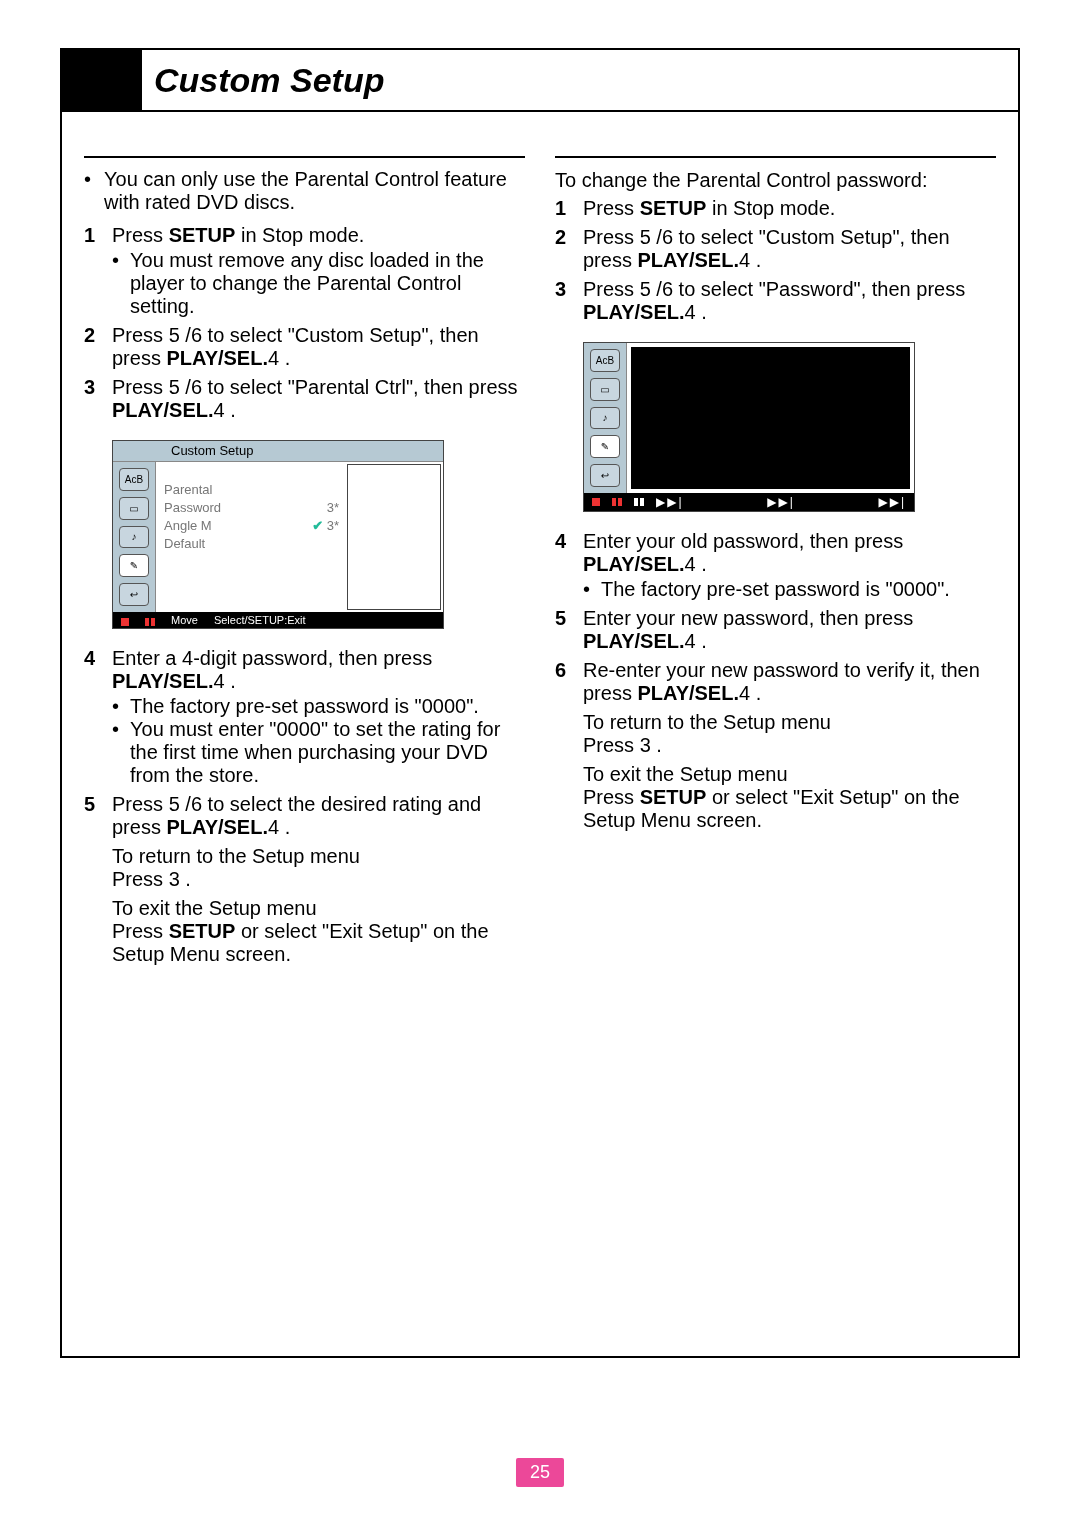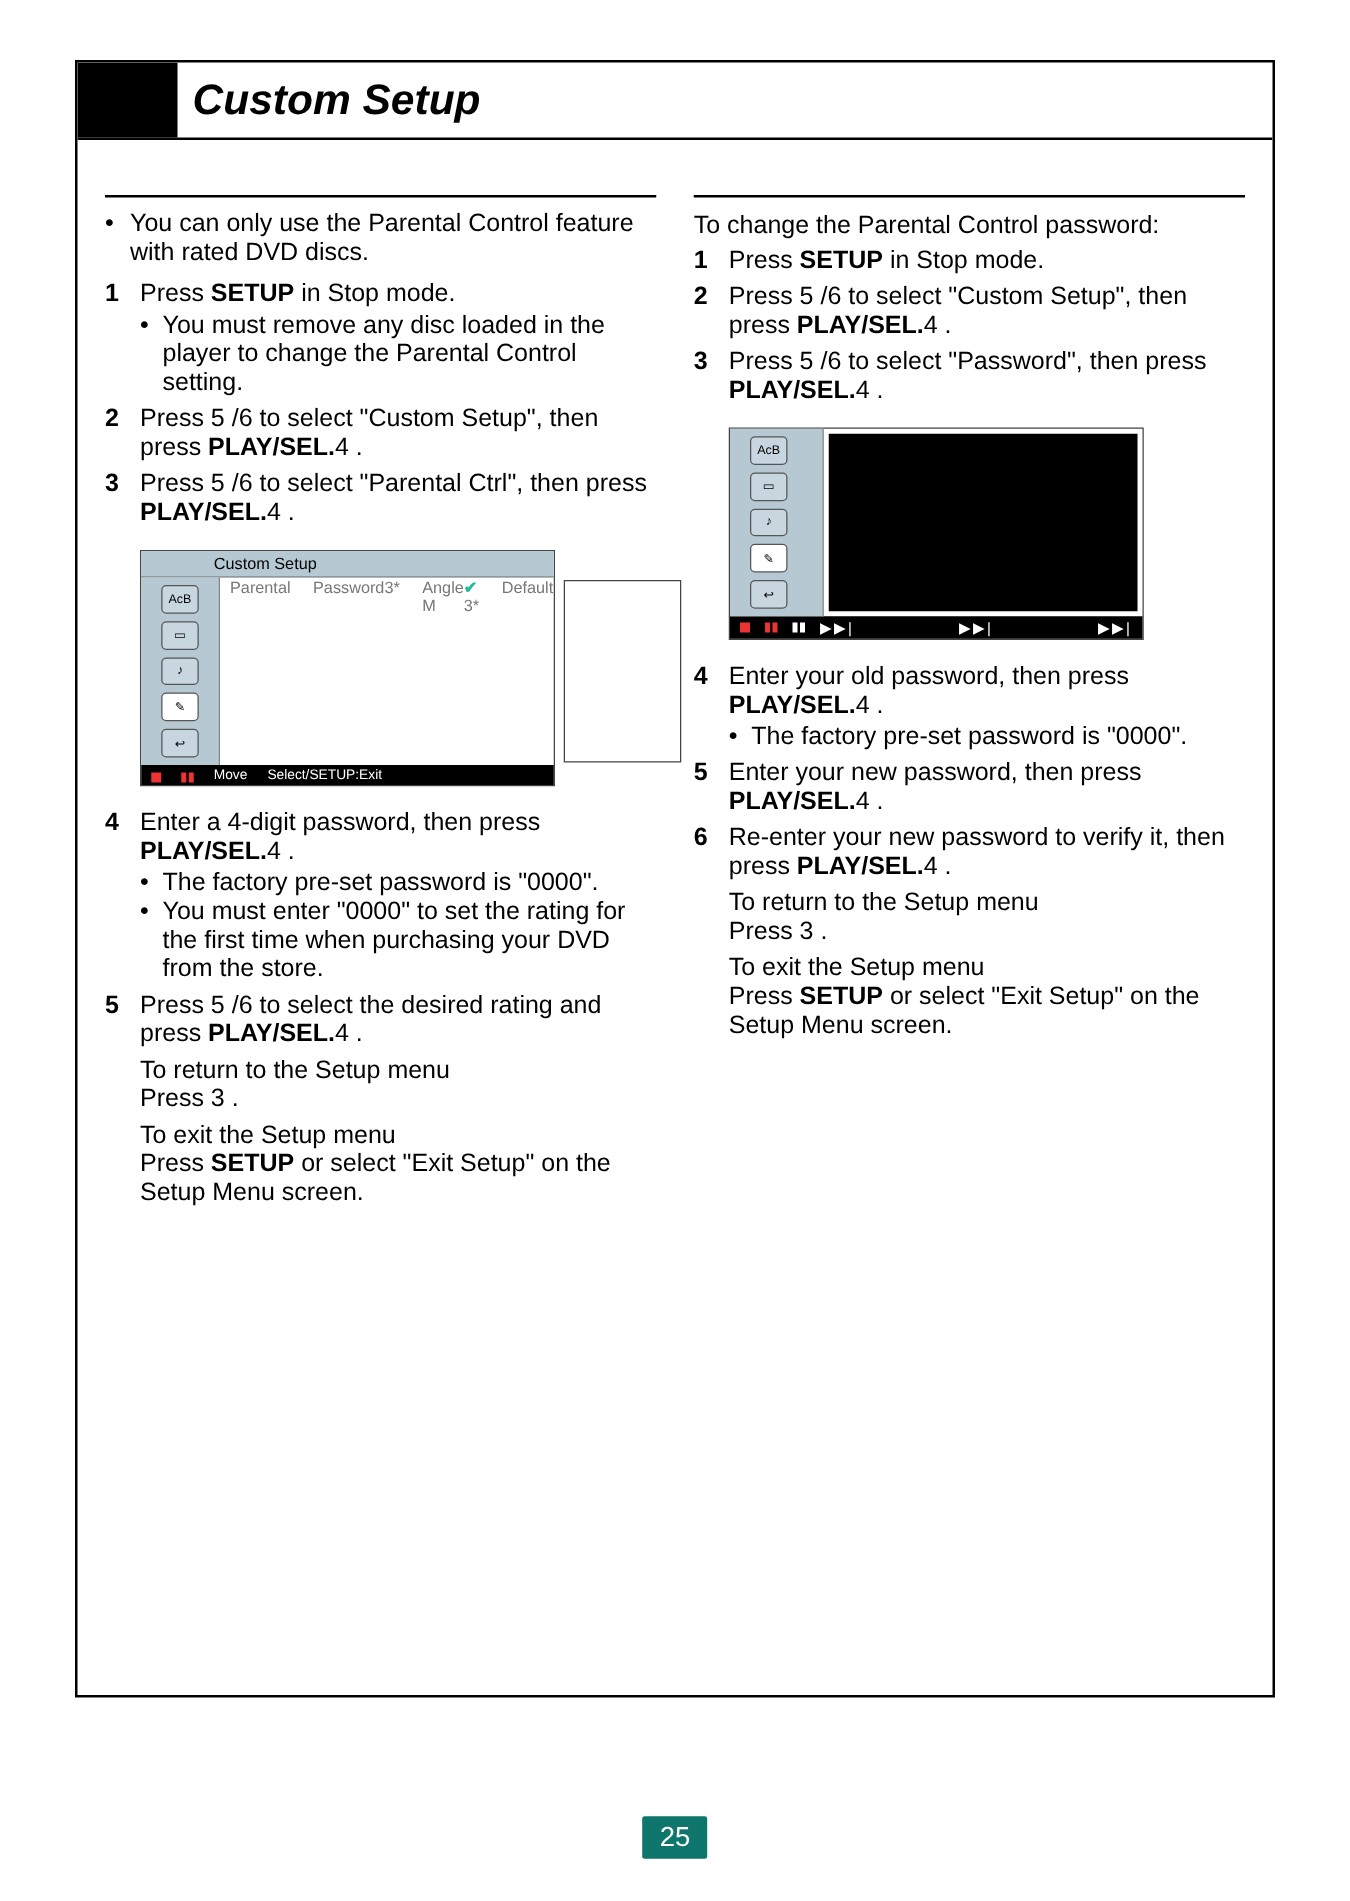--- a/index.html
+++ b/index.html
@@ -32,46 +32,46 @@
   ul.dot>li{display:flex;gap:8px}
   ul.dot>li>span.b{min-width:10px}
   .kbd{font-weight:bold}
   .glyph{font-family:Arial}
   .note-block{margin:6px 0 0 28px}
   .note-head{font-weight:normal}
   .osd{margin:18px 0 18px 28px}
   .osd-box{border:1px solid #444;width:330px;background:#fff;font-size:13px;font-family:Arial}
   .osd-head{background:#b6c9d3;color:#000;border-bottom:1px solid #888;padding:2px 8px 3px 58px}
   .osd-body{display:flex;height:150px}
-  .osd-side{width:42px;background:#b6c9d3;border-right:1px solid #888;display:flex;flex-direction:column;justify-content:flex-start;gap:6px;padding:6px 16px}
+  .osd-side{width:42px;background:#b6c9d3;border-right:1px solid #888;display:flex;flex-direction:column;justify-content:flex-start;align-items:center;gap:6px;padding:6px 0}
   .osd-icon{width:28px;height:22px;border:1px solid #555;border-radius:4px;display:flex;align-items:center;justify-content:center;font-size:10px;background:#c8d6df}
   .osd-icon.sel{background:#fff}
   .osd-main{flex:1;display:flex}
-  .osd-labels{flex:1;padding:0 8px;color:#777;display:flex;flex-direction:row;gap:18px}
+  .osd-labels{flex:1;padding:20px 8px;color:#777;display:flex;flex-direction:column;gap:3px}
   .osd-labels .row{display:flex;justify-content:space-between}
   .osd-dark{width:92px;border:1px solid #444;margin:2px 2px 2px 0;position:relative}
   .osd-chk{color:#2b9;font-weight:bold}
   .osd-foot{background:#000;color:#fff;font-size:11px;padding:2px 8px;display:flex;gap:16px;align-items:flex-end}
   .foot-icon{display:inline-flex;gap:6px;align-items:center}
   .sq{display:inline-block;width:8px;height:8px;background:#e33}
   .bars{display:inline-flex;gap:2px}
   .bars i{display:inline-block;width:4px;height:8px;background:#e33}
   .bars i.w{background:#fff}
 
   .osd2{margin:18px 0 18px 28px}
   .osd2-box{border:1px solid #444;width:330px;background:#fff}
   .osd2-body{display:flex;height:150px}
   .osd2-main{flex:1;background:#000;margin:4px}
   .osd2-foot{background:#000;height:18px;color:#fff;font-size:11px;display:flex;align-items:center;gap:12px;padding:0 8px}
   .osd2-foot .ii{color:#fff;font-size:12px;letter-spacing:2px}
 
   .page-num{
     position:absolute;
     bottom:34px;left:50%;transform:translateX(-50%);
-    background:#0f766e;color:#fff;font-size:22px;
+    background:#ec4899;color:#fff;font-size:18px;
     padding:4px 14px;border-radius:2px
   }
 </style>
 </head>
 <body>
 
 <div class="page-frame">
 
   <div class="title-band">
     <div class="title-black"></div>

